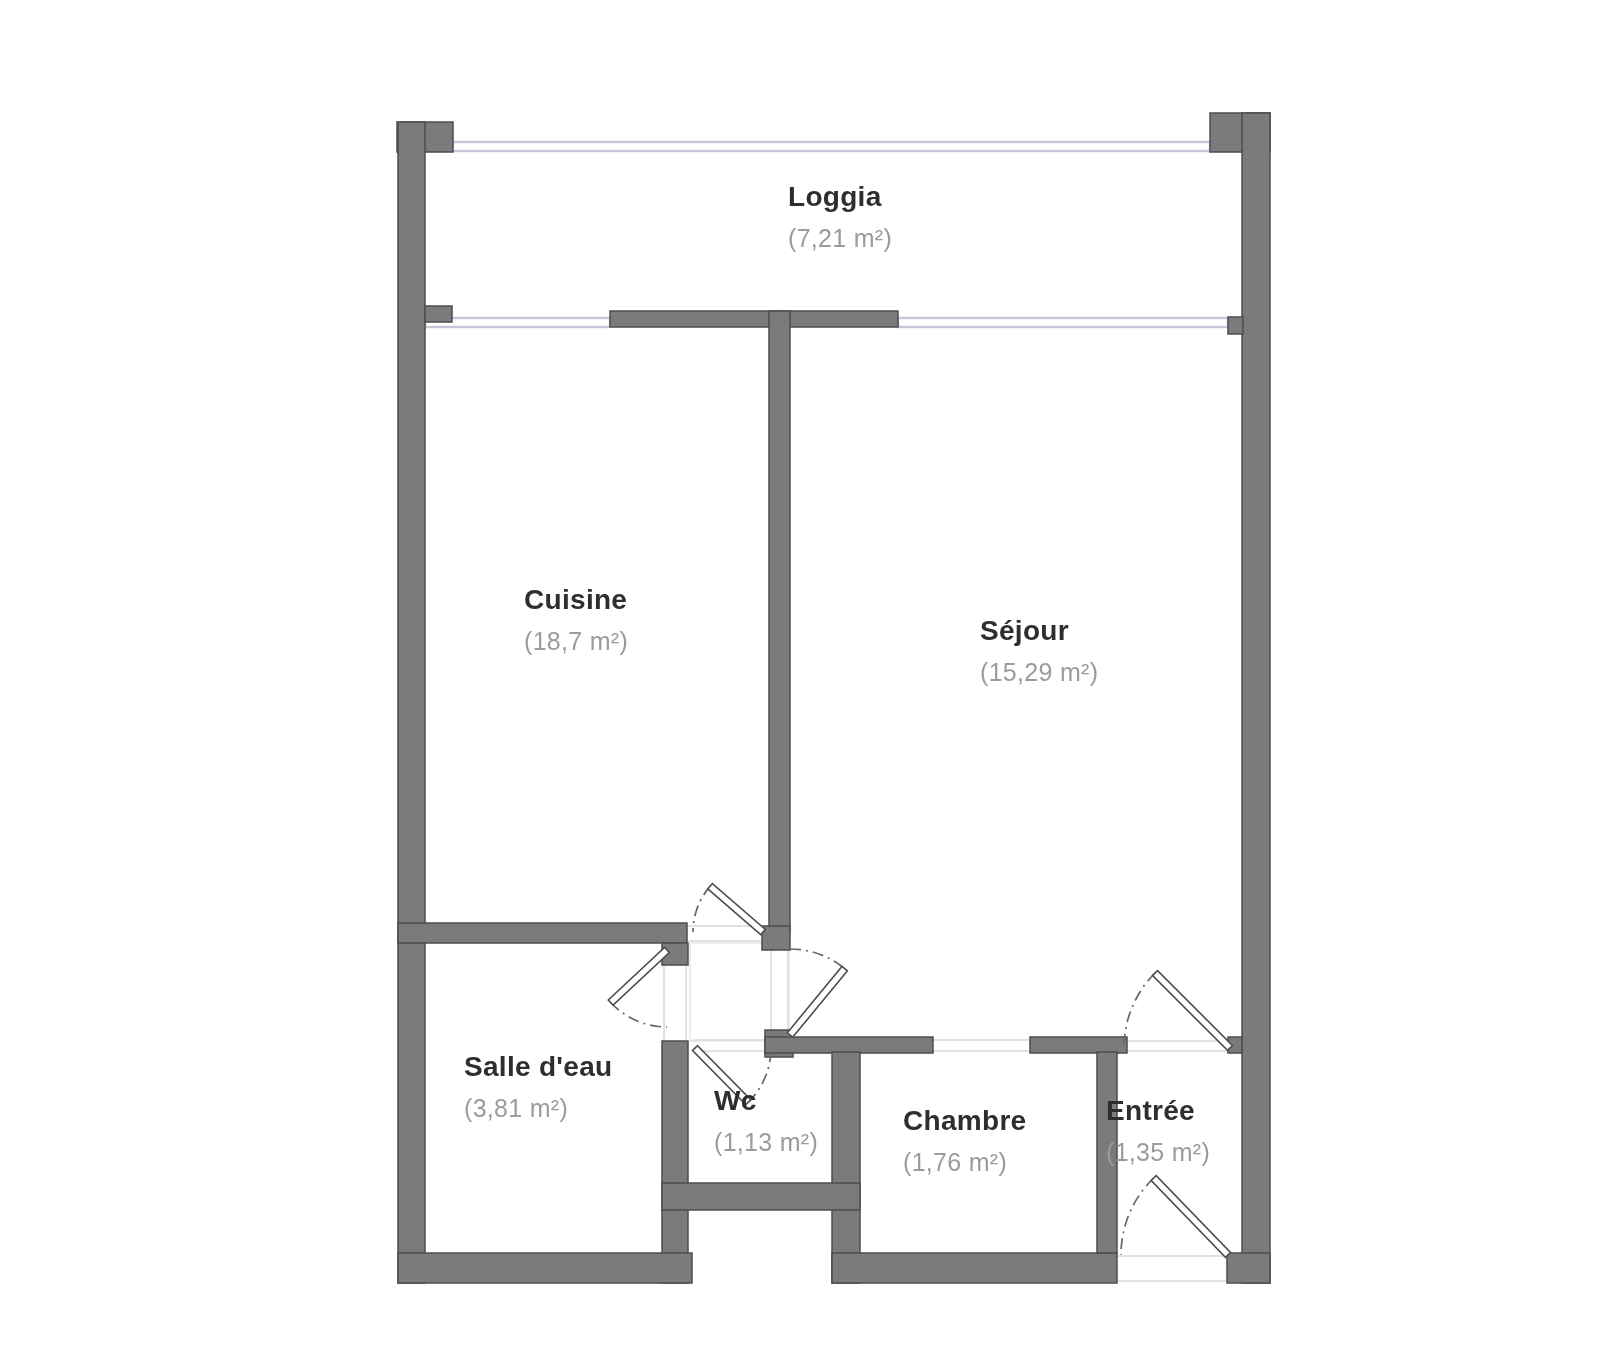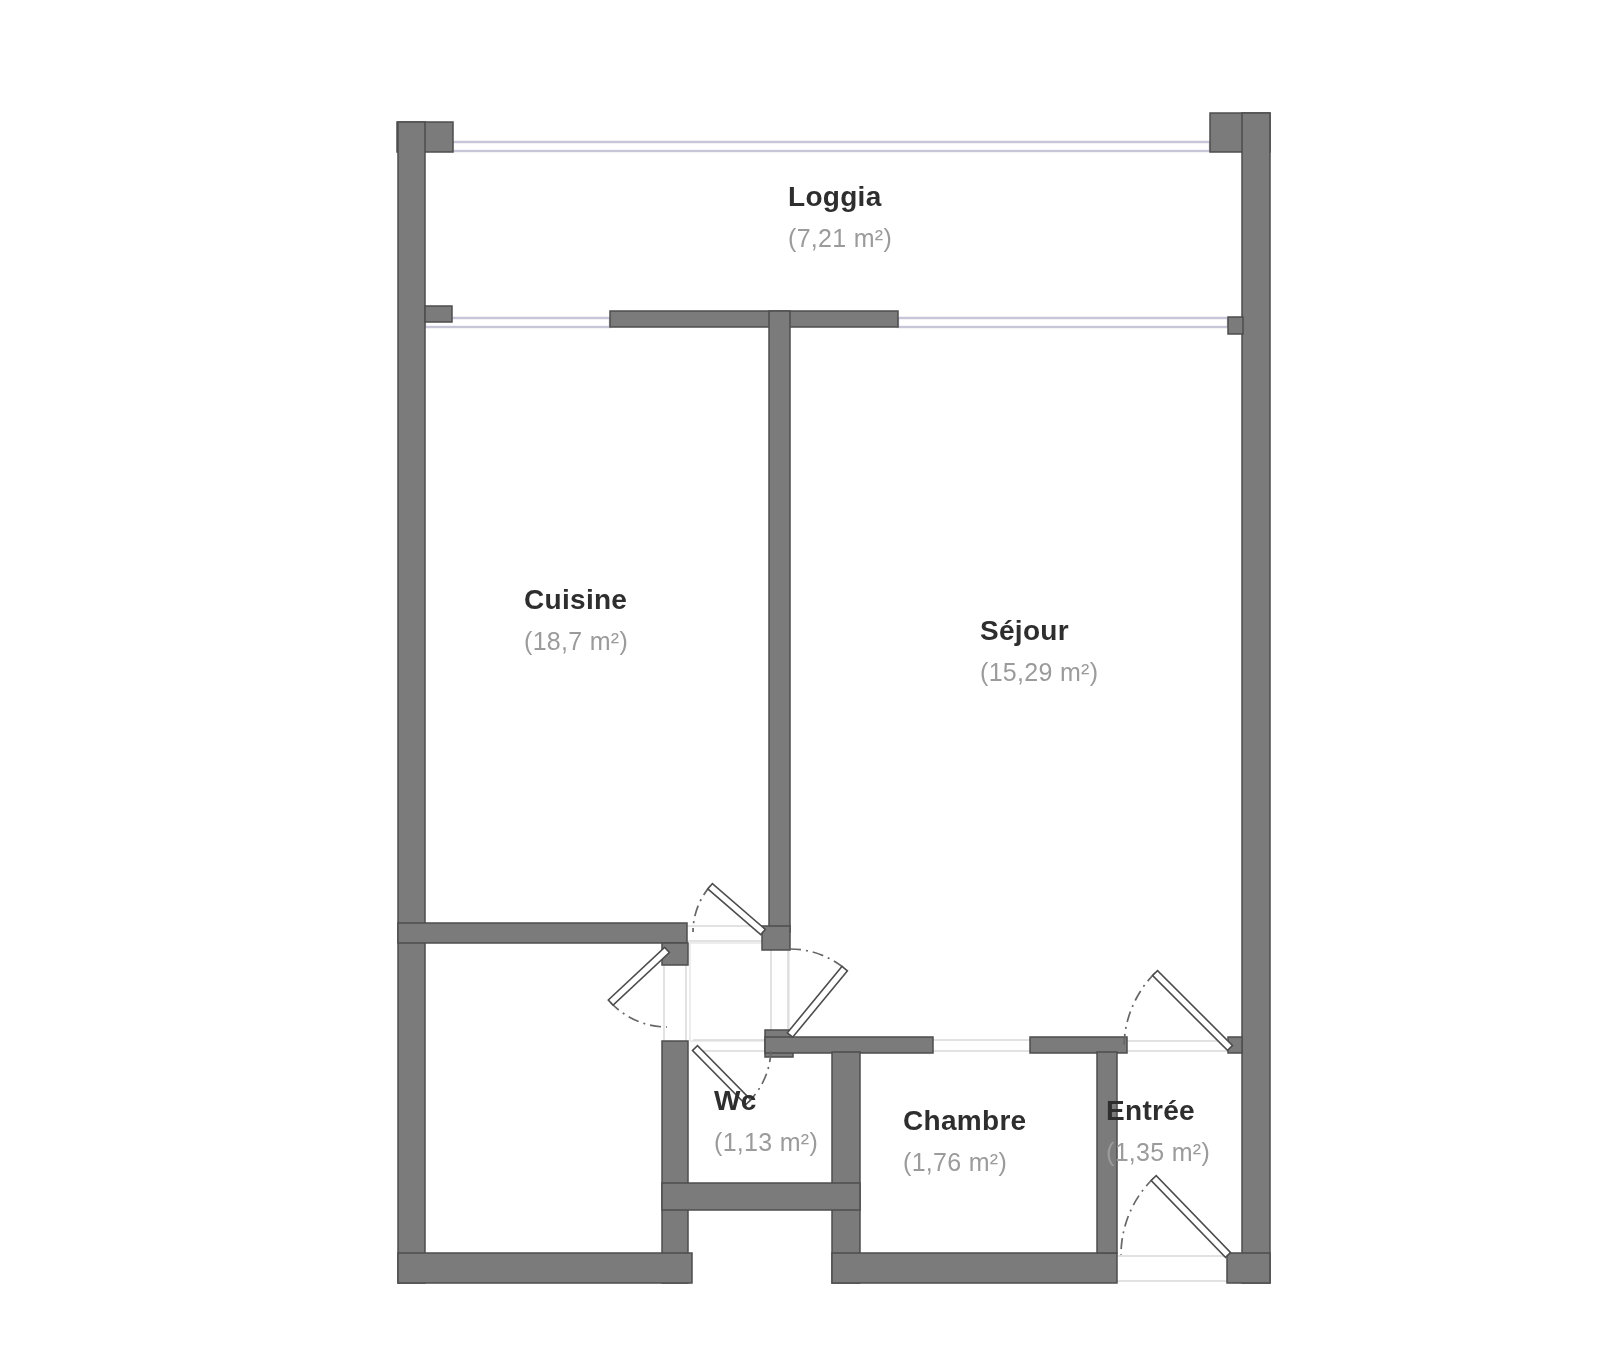--- a/index.html
+++ b/index.html
@@ -123,20 +123,24 @@
     <div class="room-name">Cuisine</div>
     <div class="room-area">(18,7 m²)</div>
   </div>
 
   <div class="room-label" style="left:980px;top:616px">
     <div class="room-name">Séjour</div>
     <div class="room-area">(15,29 m²)</div>
   </div>
 
 
+  <div class="room-label" style="left:464px;top:1052px">
+    <div class="room-name">Salle d'eau</div>
+    <div class="room-area">(3,81 m²)</div>
+  </div>
 
   <div class="room-label" style="left:714px;top:1086px">
     <div class="room-name">Wc</div>
     <div class="room-area">(1,13 m²)</div>
   </div>
 
   <div class="room-label" style="left:903px;top:1106px">
     <div class="room-name">Chambre</div>
     <div class="room-area">(1,76 m²)</div>
   </div>

